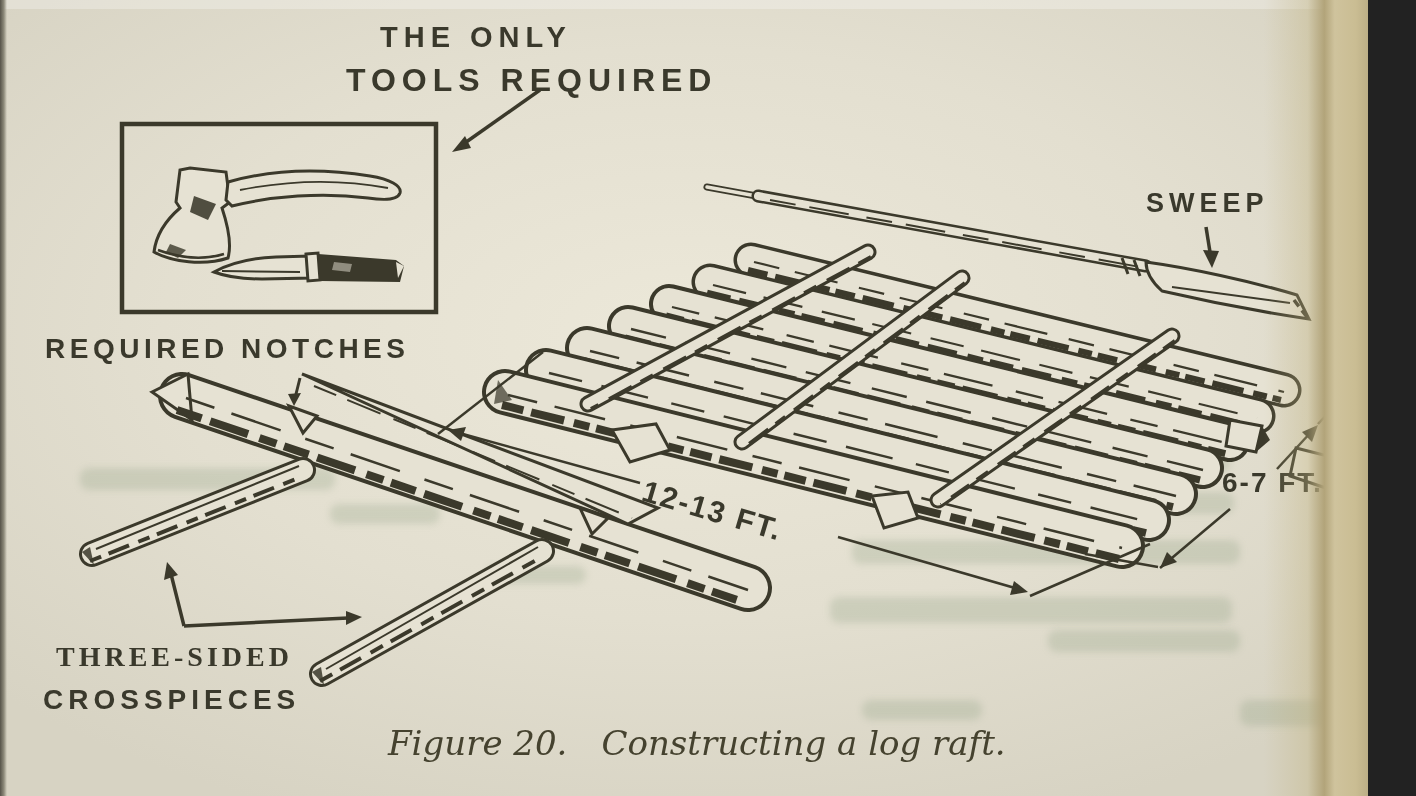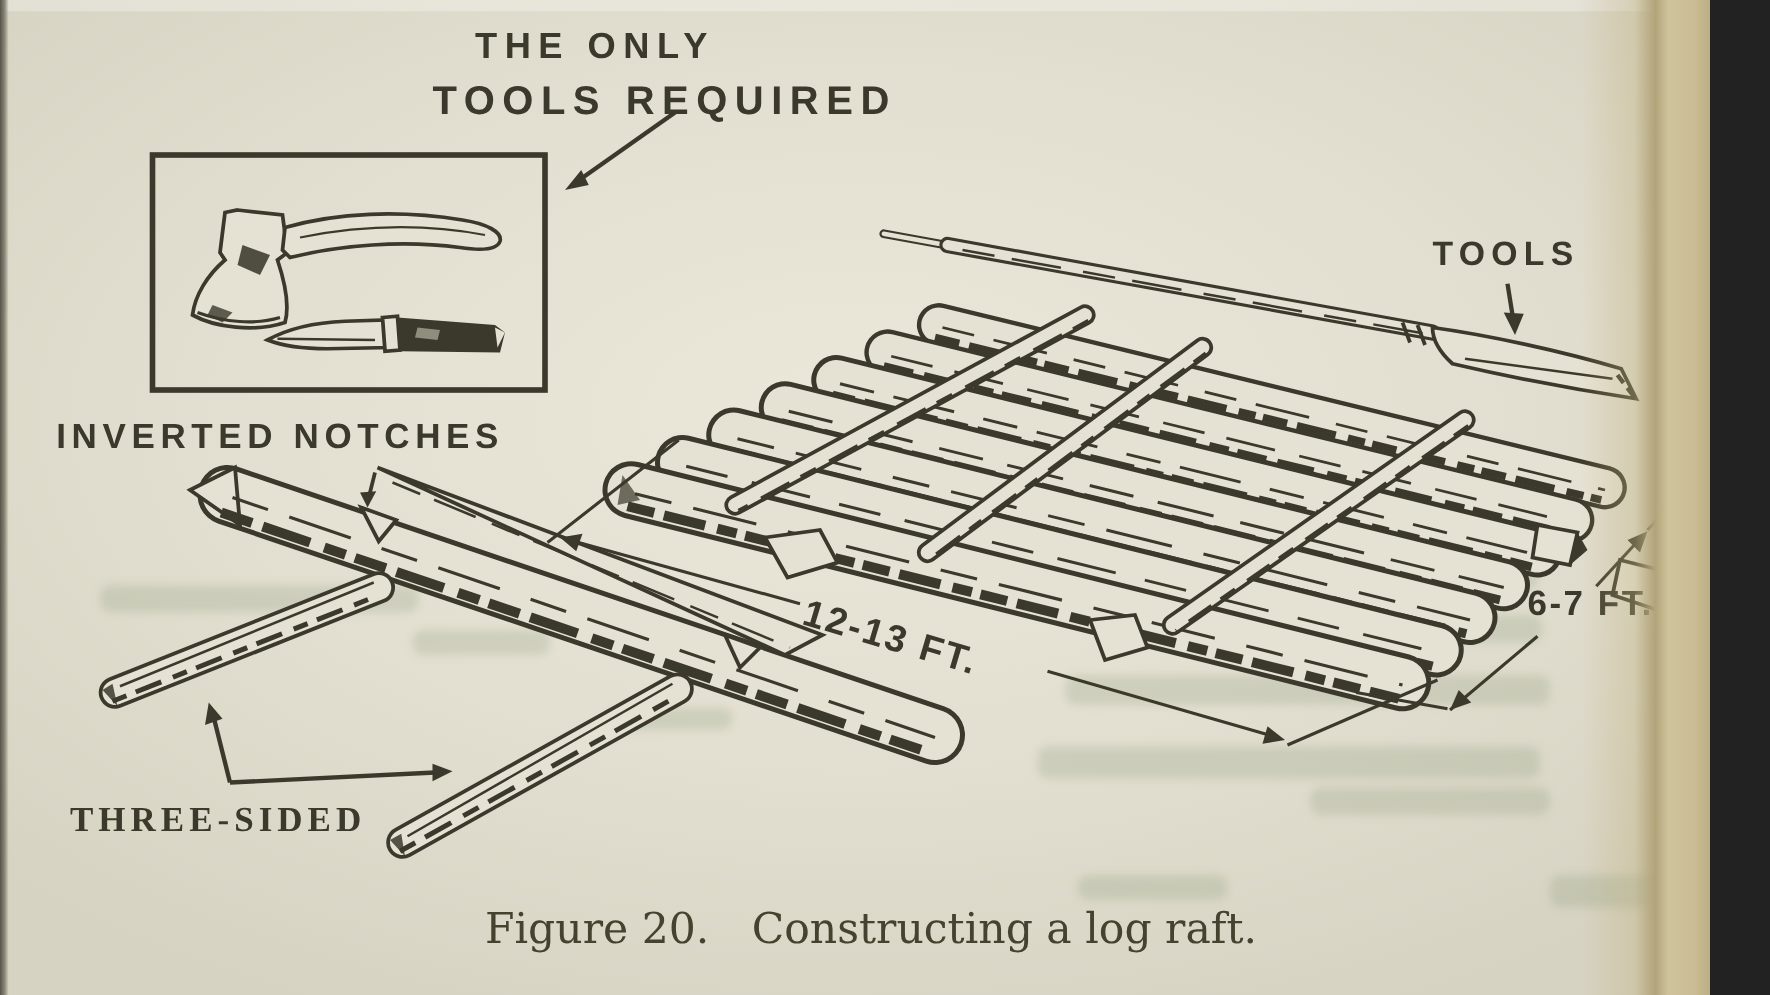--- a/index.html
+++ b/index.html
@@ -8,21 +8,21 @@
     font-family:"Liberation Sans",sans-serif;}
   .left-edge{position:absolute;left:0;top:0;width:7px;height:100%;
     background:linear-gradient(90deg,#565349,#8d8a7a 55%,rgba(141,138,122,0));}
   .right-edge{position:absolute;right:0;top:0;width:104px;height:100%;
     background:linear-gradient(90deg, rgba(197,184,138,0) 0%, rgba(193,179,128,0.38) 42%, #b2a47a 58%, #cfc39d 68%, #cabd93 88%, #bcaf87 100%);}
   .top-light{position:absolute;top:0;left:0;width:100%;height:9px;background:rgba(255,255,255,0.28);}
   .ghost{position:absolute;background:rgba(116,142,104,0.20);border-radius:9px;filter:blur(3.5px);}
   .lbl{position:absolute;color:#3a392c;font-weight:bold;white-space:nowrap;}
   .rot{transform:rotate(16.5deg);transform-origin:left top;}
   .caption{position:absolute;left:388px;top:723px;color:#45422f;
-    font-family:"DejaVu Serif",serif;font-size:34px;white-space:nowrap;}
+    font-family:"DejaVu Serif",serif;font-style:italic;font-size:34px;white-space:nowrap;}
   .cap-num{margin-right:34px;}
   svg.art{position:absolute;left:0;top:0;}
   .ink{stroke:#3b392b;fill:none;}
   .pf{fill:#e6e2d3;}
   .if{fill:#3b392b;}
 </style>
 </head>
 <body>
 
 <div class="page">
@@ -215,25 +215,26 @@
     </g>
     <g>
       <path class="ink" stroke-width="3.5" d="M1206,227 L1210,252"></path>
       <path class="if" d="M1212,268 L1203,250 L1219,251 Z"></path>
     </g>
   </svg>
 
   <div class="lbl" style="left:380px;top:21px;font-size:29px;letter-spacing:6px;">THE ONLY</div>
   <div class="lbl" style="left:346px;top:62px;font-size:32px;letter-spacing:6px;">TOOLS REQUIRED</div>
 
-  <div class="lbl" style="left:45px;top:333px;font-size:28px;letter-spacing:4.5px;">INVERTED NOTCHES</div>
+  <div class="lbl" style="left:45px;top:333px;font-size:28px;letter-spacing:4.5px;">REQUIRED NOTCHES</div>
 
   <div class="lbl" style="left:56px;top:641px;font-size:28px;letter-spacing:4px;font-family:Liberation Serif, serif;">THREE-SIDED</div>
-
-  <div class="lbl" style="left:1146px;top:188px;font-size:27px;letter-spacing:5px;">TOOLS</div>
+  <div class="lbl" style="left:43px;top:684px;font-size:28px;letter-spacing:5px;">CROSSPIECES</div>
+
+  <div class="lbl" style="left:1146px;top:188px;font-size:27px;letter-spacing:5px;">SWEEP</div>
 
   <div class="lbl rot" style="left:648px;top:474px;font-size:30px;letter-spacing:2px;">12-13 FT.</div>
 
   <div class="lbl" style="left:1222px;top:467px;font-size:28px;letter-spacing:2px;">6-7 FT.</div>
 
   <div class="caption">
     <span class="cap-num">Figure 20.</span><span>Constructing a log raft.</span>
   </div>
 
   <div class="left-edge"></div>

